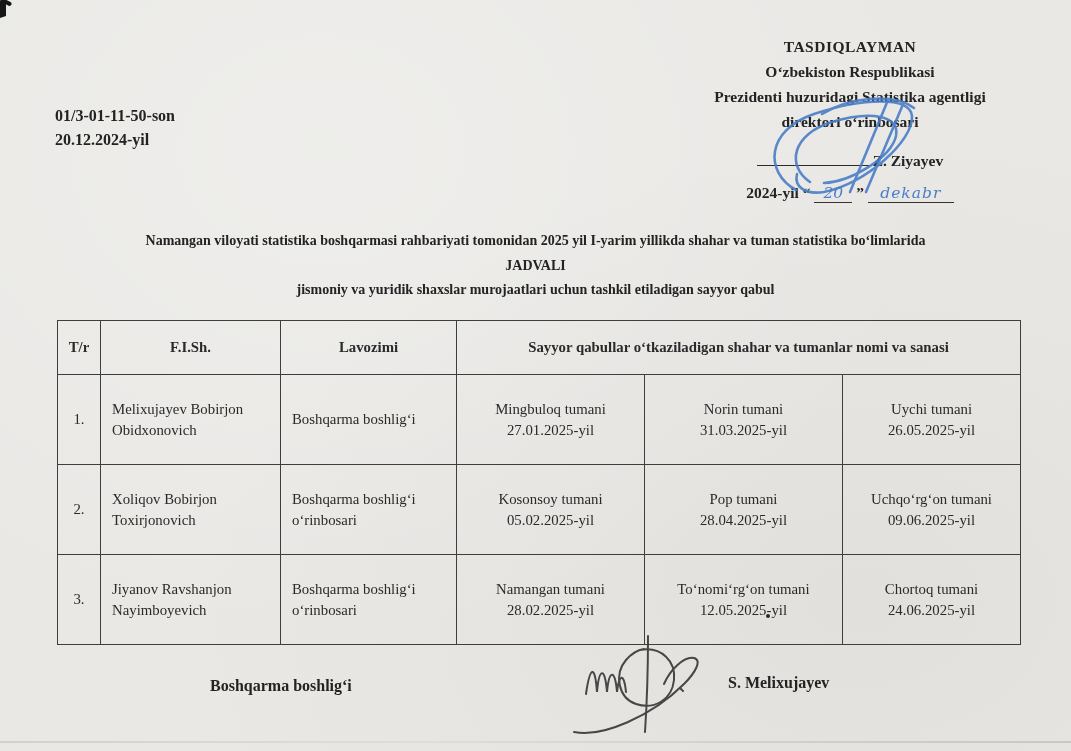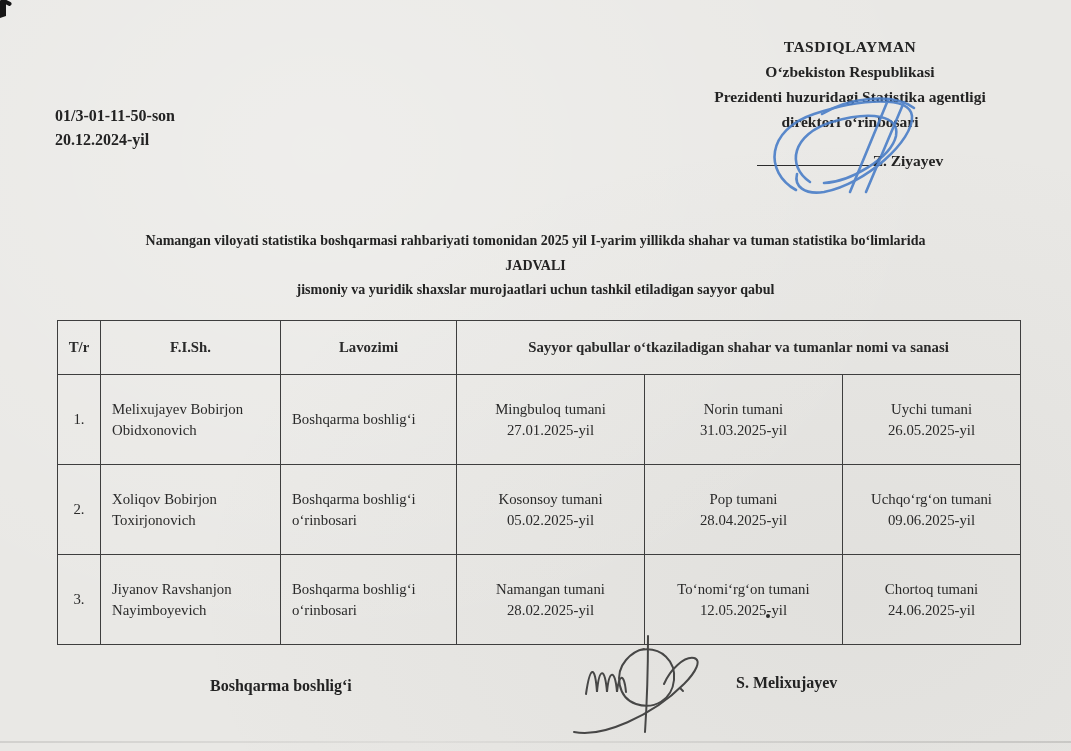--- a/index.html
+++ b/index.html
@@ -50,21 +50,21 @@
   .table-wrap{ position:absolute; left:57px; top:320px; width:963px; }
   table{ border-collapse:collapse; table-layout:fixed; width:963px; font-size:14.8px; color:#2a2a2a; }
   td{ border:1.3px solid #3e3e3e; vertical-align:middle; padding:2px 6px; }
   tr.hdr td{ font-weight:bold; text-align:center; height:54px; }
   tr.body-row td{ height:90px; }
   td.c-num{ text-align:center; }
   td.c-name, td.c-pos{ text-align:left; padding-left:11px; line-height:21px; }
   td.c-visit{ text-align:center; line-height:21px; }
 
   .footer-title{ position:absolute; left:210px; top:677px; font-weight:bold; font-size:16px; }
-  .footer-signer{ position:absolute; left:728px; top:674px; font-weight:bold; font-size:16px;margin-left:8px; }
+  .footer-signer{ position:absolute; left:728px; top:674px; font-weight:bold; font-size:16px; }
 </style>
 </head>
 <body>
 
 <div class="page">
 
   <div class="artifact a-tl"></div>
   <div class="artifact a-tr"></div>
   <div class="artifact a-tr2"></div>
   <div class="artifact a-dot"></div>
@@ -76,20 +76,26 @@
   </div>
 
   <div class="approval">
     <div class="head">TASDIQLAYMAN</div>
     <div>O‘zbekiston Respublikasi</div>
     <div>Prezidenti huzuridagi Statistika agentligi</div>
     <div>direktori o‘rinbosari</div>
     <div class="sig-line-row">
       <span class="sig-underline"></span>
       <span class="signer">Z. Ziyayev</span>
+    </div>
+    <div class="date-row">
+      <span>2024-yil “</span>
+      <span class="hand hand-day">20</span>
+      <span>”</span>
+      <span class="hand hand-month">dekabr</span>
     </div>
   </div>
 
   <svg class="sig-blue" width="215" height="112" viewBox="0 0 215 112">
     <g fill="none" stroke="#4a7ec8" stroke-width="2.6" stroke-linecap="round" opacity="0.9">
       <path d="M34 98 C 2 80, 4 38, 52 22 C 100 6, 148 4, 150 24 C 152 48, 104 92, 62 100 C 42 103, 32 94, 35 82"></path>
       <path d="M48 90 C 24 74, 30 42, 70 30 C 110 18, 138 24, 134 44 C 129 66, 88 90, 62 91"></path>
       <path d="M60 22 C 86 6, 130 0, 152 16"></path>
       <path d="M126 8 L 88 100"></path>
       <path d="M142 10 L 104 100"></path>

